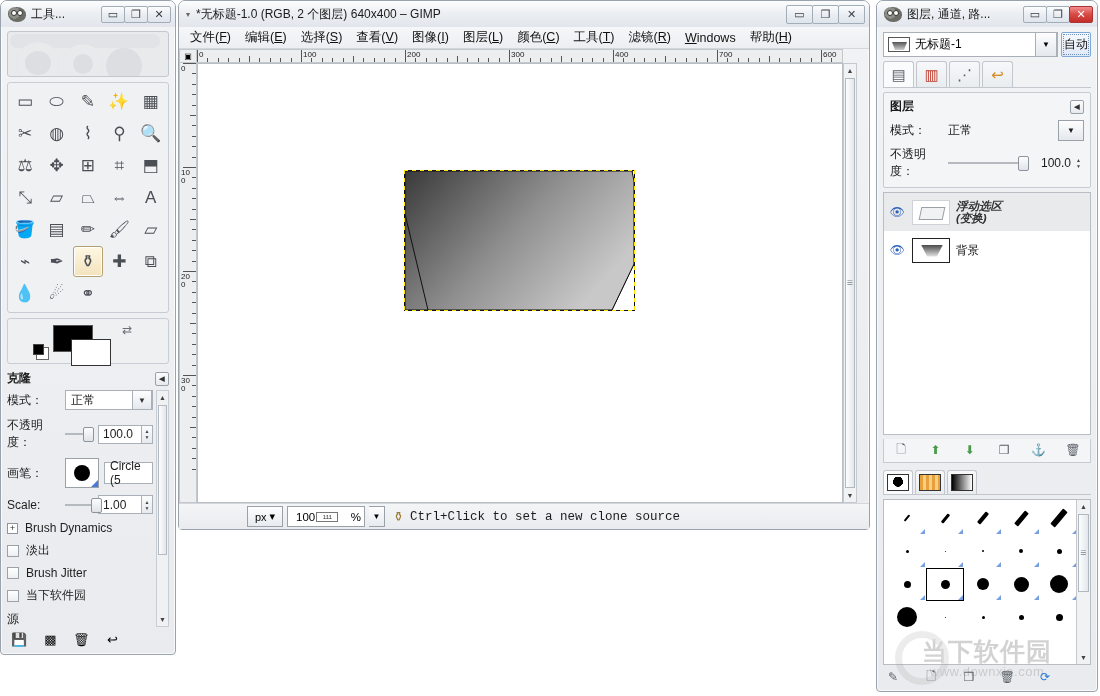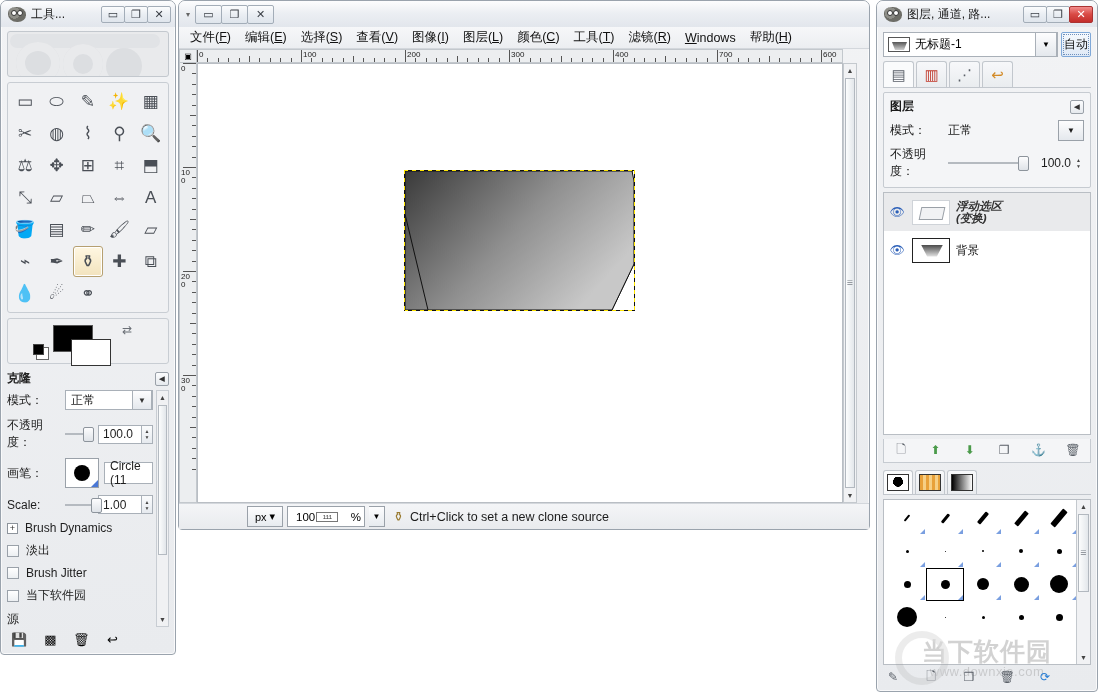--- a/index.html
+++ b/index.html
@@ -193,21 +193,21 @@
   }
   .unitbtn{ margin-left:62px; width:36px;height:21px;border:1px solid #9aa1a9;
             background:linear-gradient(180deg,#fdfdfe,#e7ebef); display:flex;align-items:center;
             justify-content:center; gap:3px; font-size:11px;}
   .zoombox{ width:78px;height:21px;border:1px solid #9aa1a9;background:#fff;
             display:flex;align-items:center;justify-content:flex-end; padding-right:3px; font-size:11.5px; position:relative;}
   .zoombox .entrymark{ position:absolute; left:28px; top:5px; width:22px;height:10px;border:1px solid #777;background:#fff;
             font-size:6px; display:flex;align-items:center;justify-content:center; letter-spacing:-1px; color:#333;}
   .zoomarrow{ width:16px;height:21px;border:1px solid #9aa1a9;border-left:none;
             background:linear-gradient(180deg,#fdfdfe,#e7ebef); display:flex;align-items:center;justify-content:center;font-size:8px;}
-  .statustxt{ font-size:12.5px; color:#1b1b1b; }
+  .statustxt{ font-size:12.5px; color:#1b1b1b;font-family:Liberation Mono, monospace; }
 
   
   #dock { left: 876px; top: 0; width: 222px; height: 692px; }
   .dock-inner{ padding:5px 6px 6px 6px; height: calc(100% - 26px); display:flex; flex-direction:column; gap:4px;}
   .img-sel{ display:flex; align-items:center; gap:3px; flex:0 0 auto;}
   .img-combo{ flex:1; height:25px; border:1px solid #a9b0b8; background:#fff; display:flex; align-items:center; position:relative;}
   .img-thumb{ width:22px;height:15px;border:1px solid #555;margin:0 5px 0 4px; background:#fff; position:relative; overflow:hidden;}
   .img-thumb .g{ position:absolute; left:3px; top:4px; width:15px;height:8px;
         background:linear-gradient(180deg,#555,#cfcfcf); clip-path: polygon(0 0,100% 0,80% 100%,20% 100%);}
   .img-combo .arrow2{ position:absolute; right:0; top:-1px; width:22px;height:25px;
@@ -349,21 +349,21 @@
             </span>
             <span class="numfield">100.0</span>
             <span class="spin">▲<br>▼</span>
           </div>
           <div class="row">
             <span class="lbl">画笔：</span>
             <span class="brushbtn">
               <span class="dot"></span>
                 <span class="tri"></span>
             </span>
-            <span class="brushname">Circle (11</span>
+            <span class="brushname">Circle (5</span>
           </div>
           <div class="row">
             <span class="lbl">Scale:</span>
             <span class="slider">
               <span class="track"></span>
                 <span class="knob" style="left:26px;"></span>
             </span>
             <span class="numfield">1.00</span>
             <span class="spin">▲<br>▼</span>
           </div>
@@ -400,20 +400,21 @@
           <span class="ic">▩</span>
           <span class="ic">🗑</span>
           <span class="ic">↩</span>
         </div>
     </div>
   </div>
 
   <div class="win" id="imgwin">
     <div class="titlebar">
       <span style="font-size:8px;color:#666;margin-right:6px;">▾</span>
+      <div class="title-txt">*无标题-1.0 (RGB, 2 个图层) 640x400 – GIMP</div>
       <div class="winbtns">
         <div class="wbtn">▭</div>
         <div class="wbtn">❐</div>
         <div class="wbtn">✕</div>
       </div>
     </div>
 
     <div class="menubar" id="menubar">
         <span>文件(<u>F</u>)</span>
         <span>编辑(<u>E</u>)</span>

